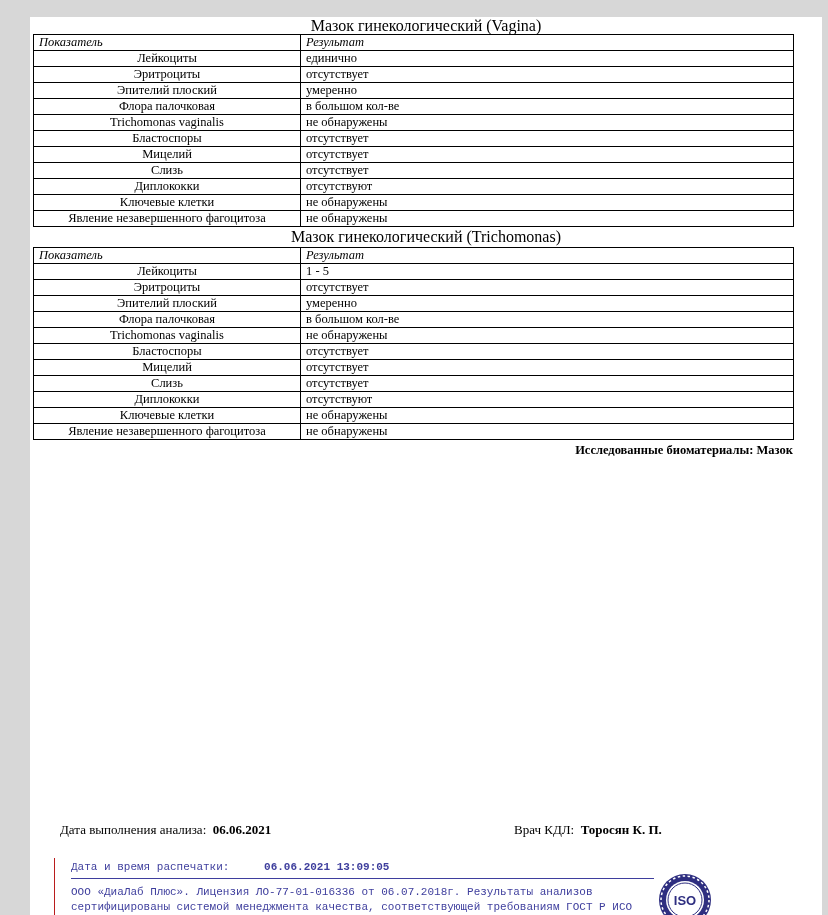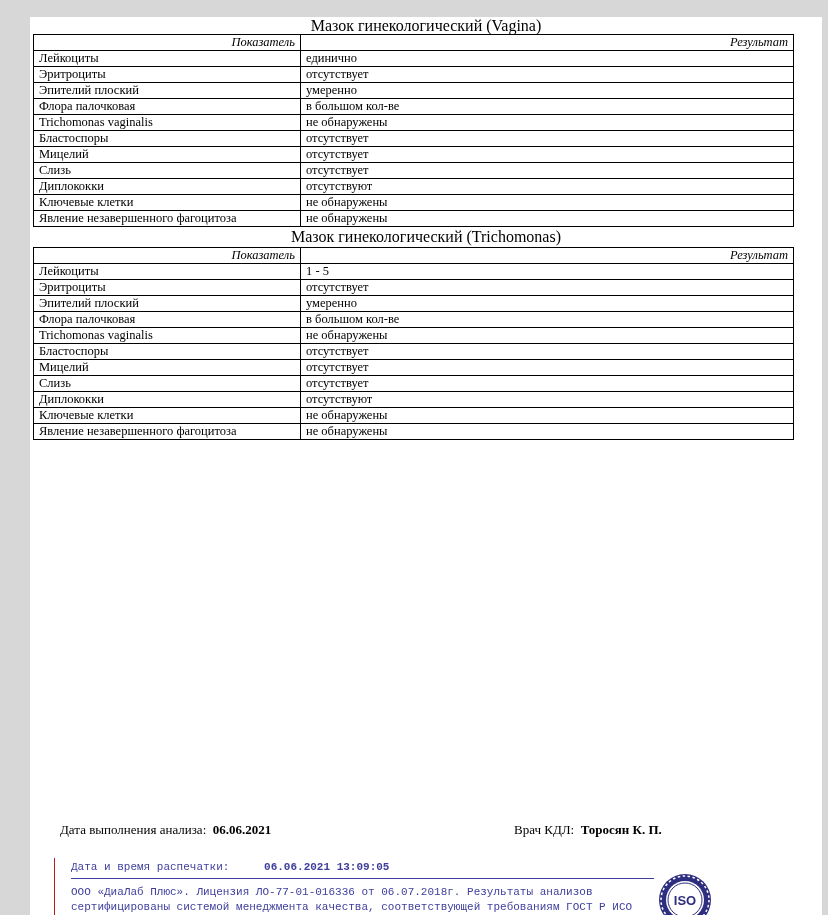--- a/index.html
+++ b/index.html
@@ -34,25 +34,25 @@
     border:1px solid #000;
     font-size:12.5px;
     height:16px;
     padding:0 5px;
     line-height:13px;
     color:#000;
   }
   table.lab th {
     font-style:italic;
     font-weight:normal;
-    text-align:right;
+    text-align:left;
   }
   table.lab col.c1 { width:267px; }
   table.lab col.c2 { width:493px; }
-  td.col-ind { text-align:left; }
+  td.col-ind { text-align:center; }
   td.col-res { text-align:left; }
   .biomaterials {
     text-align:right;
     margin-right:29px;
     margin-top:3px;
     font-size:12.5px;
     font-weight:bold;
     color:#000;
   }
   .analysis-row {
@@ -214,20 +214,21 @@
           <td class="col-ind">Ключевые клетки</td>
           <td class="col-res">не обнаружены</td>
         </tr>
         <tr>
           <td class="col-ind">Явление незавершенного фагоцитоза</td>
           <td class="col-res">не обнаружены</td>
         </tr>
       </tbody>
   </table>
 
+  <div class="biomaterials">Исследованные биоматериалы: Мазок</div>
 
   <div class="analysis-row">
     <span class="analysis-left">
       <span>Дата выполнения анализа:</span>&nbsp;
       <span class="b">06.06.2021</span>
     </span>
     <span class="analysis-right">
       <span>Врач КДЛ:</span>&nbsp;
       <span class="b">Торосян К. П.</span>
     </span>

